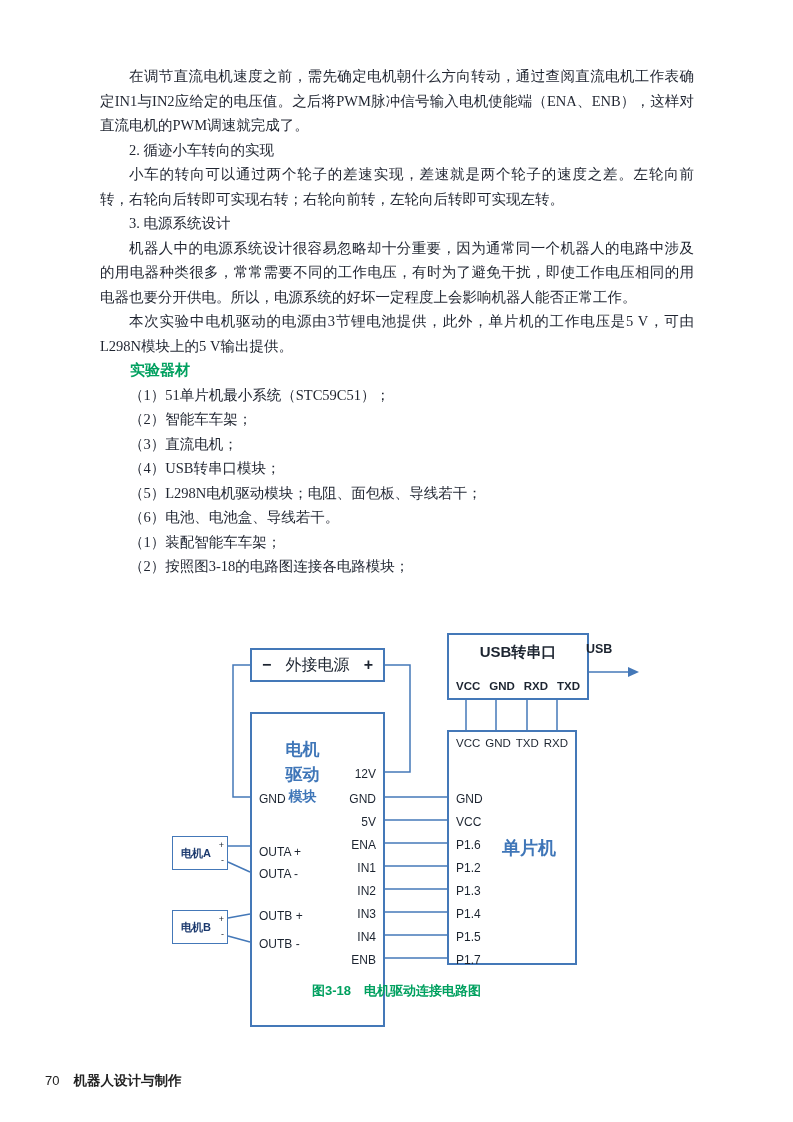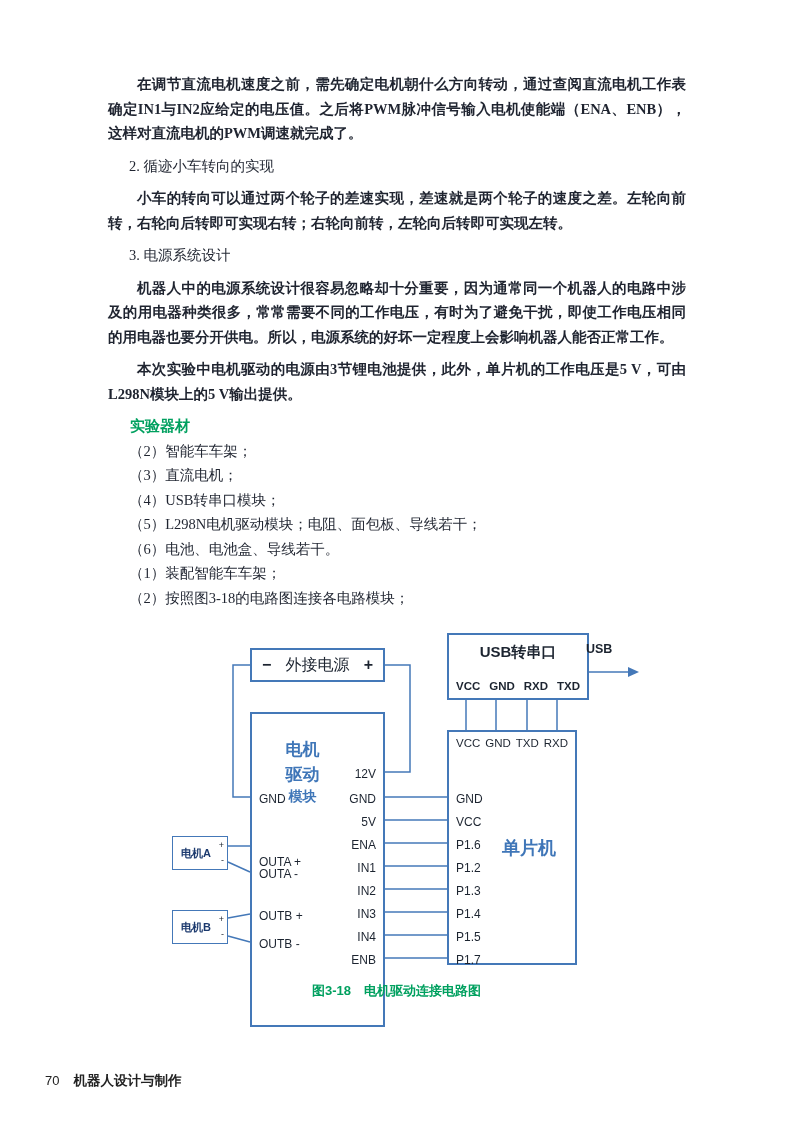--- a/index.html
+++ b/index.html
@@ -9,21 +9,21 @@
     background:#ffffff;
     overflow:hidden;
     font-family:"Liberation Serif","DejaVu Serif",serif;
     color:#1f2430;
   }
   
   .text-block{
     position:absolute;left:100px;top:64px;width:594px;
     font-size:14.5px;line-height:24.5px;
   }
-  .para{margin:8px;text-indent:2em;text-align:justify;font-weight:bold;}
+  .para{margin:0;text-indent:2em;text-align:justify;}
   .line-item{margin:0;text-indent:2em;}
   .green-heading{
     margin:0 0 0 2em;
     font-family:"Liberation Sans","DejaVu Sans",sans-serif;
     font-weight:bold;font-size:15px;color:#00a05f;
   }
   .list-item{margin:0 0 0 2em;}
   
   .diagram{
     position:absolute;left:0;top:630px;width:793px;height:385px;
@@ -80,20 +80,21 @@
 <div class="page">
 
   <div class="text-block">
     <p class="para">在调节直流电机速度之前，需先确定电机朝什么方向转动，通过查阅直流电机工作表确定IN1与IN2应给定的电压值。之后将PWM脉冲信号输入电机使能端（ENA、ENB），这样对直流电机的PWM调速就完成了。</p>
     <p class="line-item">2. 循迹小车转向的实现</p>
     <p class="para">小车的转向可以通过两个轮子的差速实现，差速就是两个轮子的速度之差。左轮向前转，右轮向后转即可实现右转；右轮向前转，左轮向后转即可实现左转。</p>
     <p class="line-item">3. 电源系统设计</p>
     <p class="para">机器人中的电源系统设计很容易忽略却十分重要，因为通常同一个机器人的电路中涉及的用电器种类很多，常常需要不同的工作电压，有时为了避免干扰，即使工作电压相同的用电器也要分开供电。所以，电源系统的好坏一定程度上会影响机器人能否正常工作。</p>
     <p class="para">本次实验中电机驱动的电源由3节锂电池提供，此外，单片机的工作电压是5 V，可由L298N模块上的5 V输出提供。</p>
     <p class="green-heading">实验器材</p>
+    <p class="list-item">（1）51单片机最小系统（STC59C51）；</p>
     <p class="list-item">（2）智能车车架；</p>
     <p class="list-item">（3）直流电机；</p>
     <p class="list-item">（4）USB转串口模块；</p>
     <p class="list-item">（5）L298N电机驱动模块；电阻、面包板、导线若干；</p>
     <p class="list-item">（6）电池、电池盒、导线若干。</p>
     <p class="list-item">（1）装配智能车车架；</p>
     <p class="list-item">（2）按照图3-18的电路图连接各电路模块；</p>
   </div>
 
   <div class="diagram">
@@ -149,21 +150,21 @@
     </div>
 
     <div style="position:absolute;left:586px;top:12px;font-size:12.5px;font-weight:bold;color:#1c2430;">USB</div>
 
     <div class="dbox" style="left:250px;top:82px;width:135px;height:315px;">
       <div class="blue-title" style="position:absolute;left:0;right:30px;top:24px;text-align:center;font-size:17px;">电机</div>
       <div class="blue-title" style="position:absolute;left:0;right:30px;top:49px;text-align:center;font-size:17px;">驱动</div>
       <div class="blue-title" style="position:absolute;left:0;right:30px;top:74px;text-align:center;font-size:14px;">模块</div>
 
       <div class="pin l" style="top:77px;">GND</div>
-      <div class="pin l" style="top:140px;">OUTA +</div>
+      <div class="pin l" style="top:130px;">OUTA +</div>
       <div class="pin l" style="top:152px;">OUTA -</div>
       <div class="pin l" style="top:194px;">OUTB +</div>
       <div class="pin l" style="top:222px;">OUTB -</div>
 
       <div class="pin r" style="top:52px;">12V</div>
       <div class="pin r" style="top:77px;">GND</div>
       <div class="pin r" style="top:100px;">5V</div>
       <div class="pin r" style="top:123px;">ENA</div>
       <div class="pin r" style="top:146px;">IN1</div>
       <div class="pin r" style="top:169px;">IN2</div>

